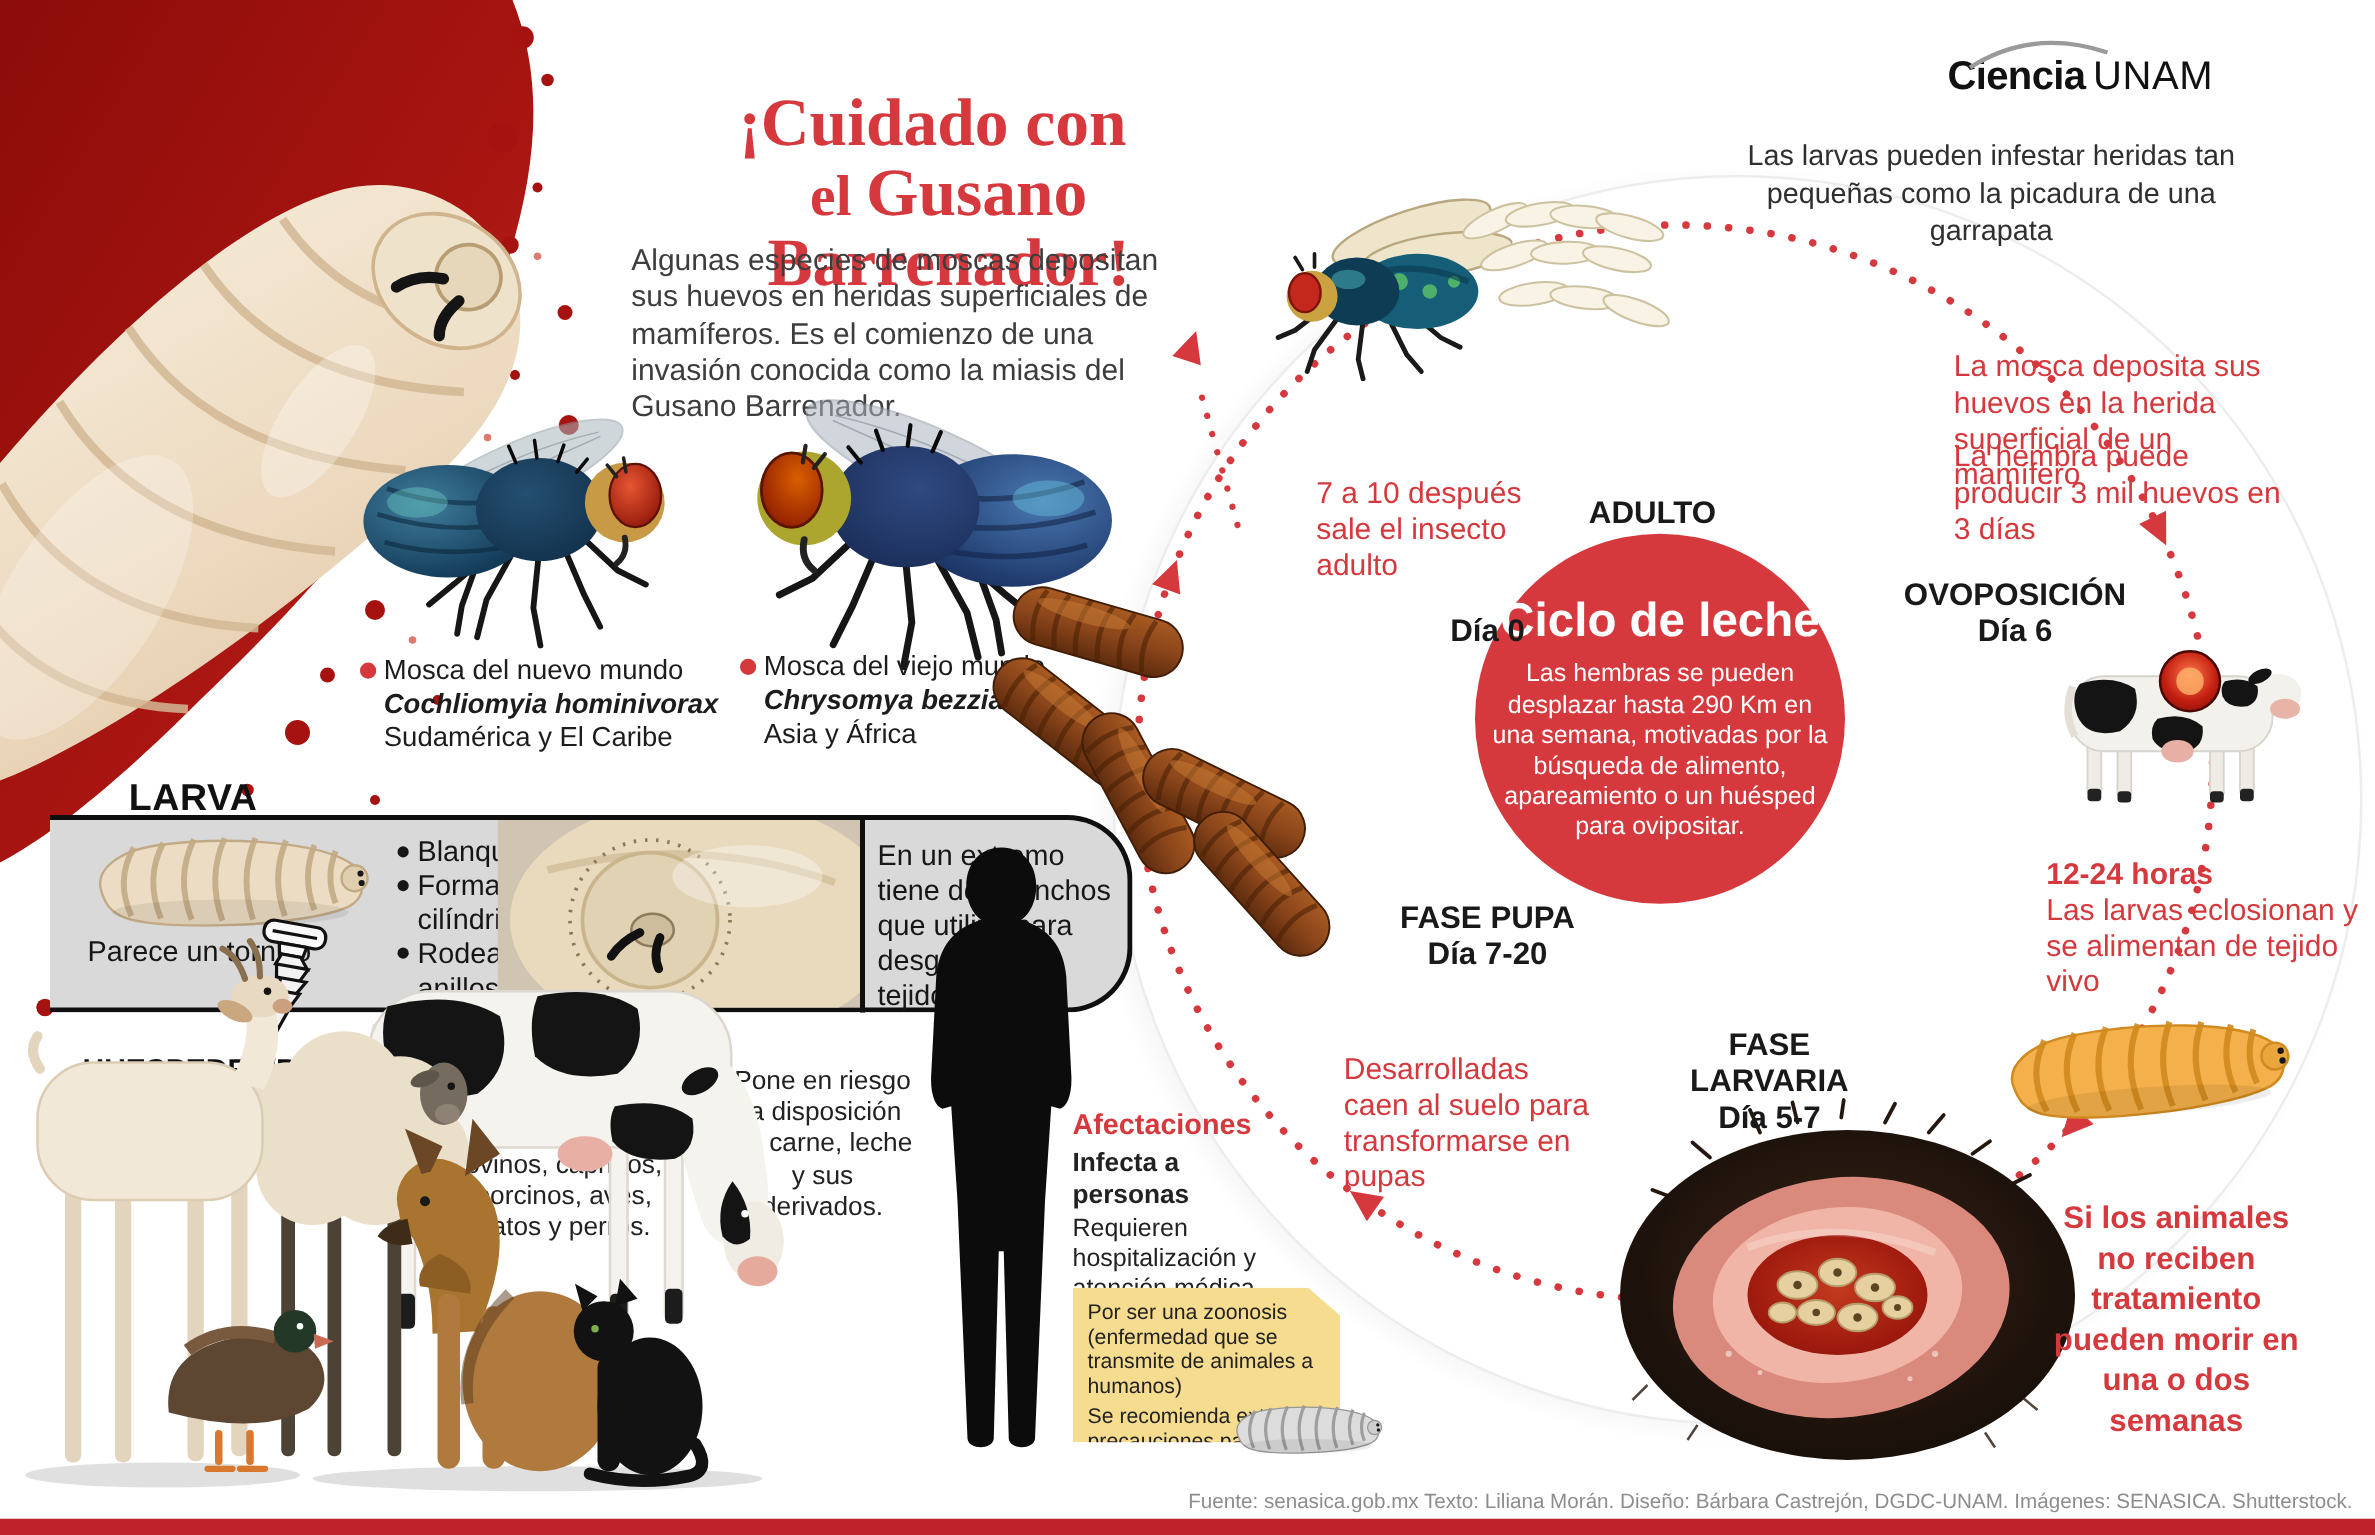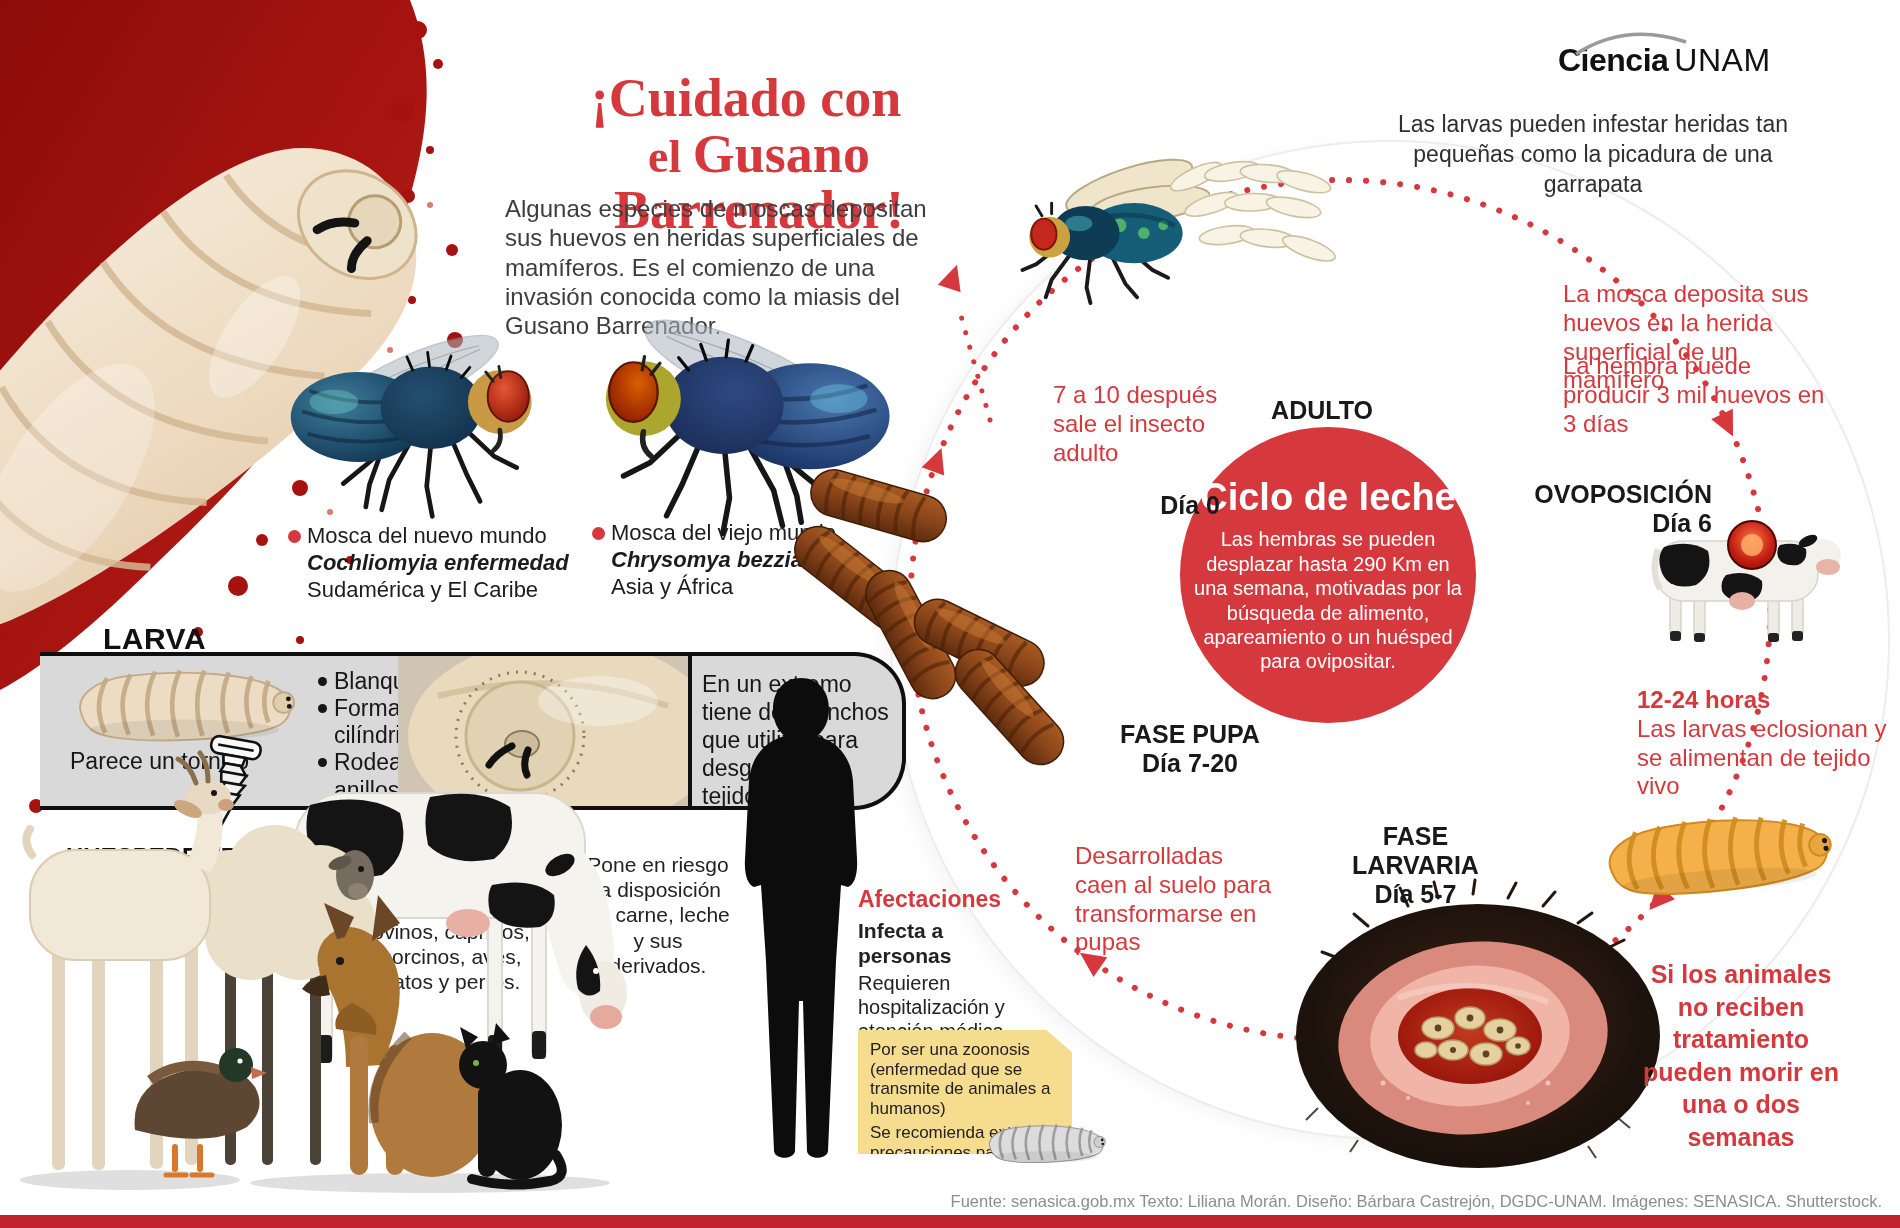--- a/index.html
+++ b/index.html
@@ -274,21 +274,21 @@
 
   <svg class="abs art" style="left:272px;top:292px" width="300" height="235" viewBox="0 0 320 240">
     <use href="#flyP"></use>
   </svg>
   <svg class="abs art" style="left:555px;top:275px;filter:hue-rotate(18deg) saturate(1.15)" width="360" height="265" viewBox="0 0 320 240">
     <use href="#flyP" transform="translate(320,0) scale(-1,1)"></use>
   </svg>
 
   <div class="abs txt flylabel" style="left:288px;top:523px">
     <span class="dot"></span><span>Mosca del nuevo mundo</span>
-    <span class="sp">Cochliomyia enfermedad</span>
+    <span class="sp">Cochliomyia hominivorax</span>
     <span class="rg">Sudamérica y El Caribe</span>
   </div>
   <div class="abs txt flylabel" style="left:592px;top:520px">
     <span class="dot"></span><span>Mosca del viejo mundo</span>
     <span class="sp">Chrysomya bezziana</span>
     <span class="rg">Asia y África</span>
   </div>
 
   <div class="abs txt larva-title">LARVA</div>
   <div class="abs art larva-box"></div>
@@ -596,21 +596,21 @@
 
   <svg class="abs art" style="left:1600px;top:808px;transform:rotate(-4deg)" width="235" height="92" viewBox="0 0 240 90">
     <use href="#grub" style="--body:#f4b04a;--ring:#d18a1f;--head:#e8a63c"></use>
   </svg>
 
   <div class="abs stage" style="left:1242px;top:396px;width:160px;text-align:center">ADULTO</div>
   <div class="abs stage" style="left:1050px;top:462px;width:170px;text-align:right">
     <br>
     <span>Día 0</span>
   </div>
-  <div class="abs stage" style="left:1512px;top:480px;width:200px;text-align:right">
+  <div class="abs stage" style="left:1512px;top:462px;width:200px;text-align:center">
     <span>OVOPOSICIÓN</span><br>
     <span>Día 6</span>
   </div>
   <div class="abs stage" style="left:1100px;top:720px;width:180px;text-align:center">
     <span>FASE PUPA</span><br>
     <span>Día 7-20</span>
   </div>
   <div class="abs stage" style="left:1318px;top:822px;width:195px;text-align:center">
     <span>FASE LARVARIA</span><br>
     <span>Día 5-7</span>

